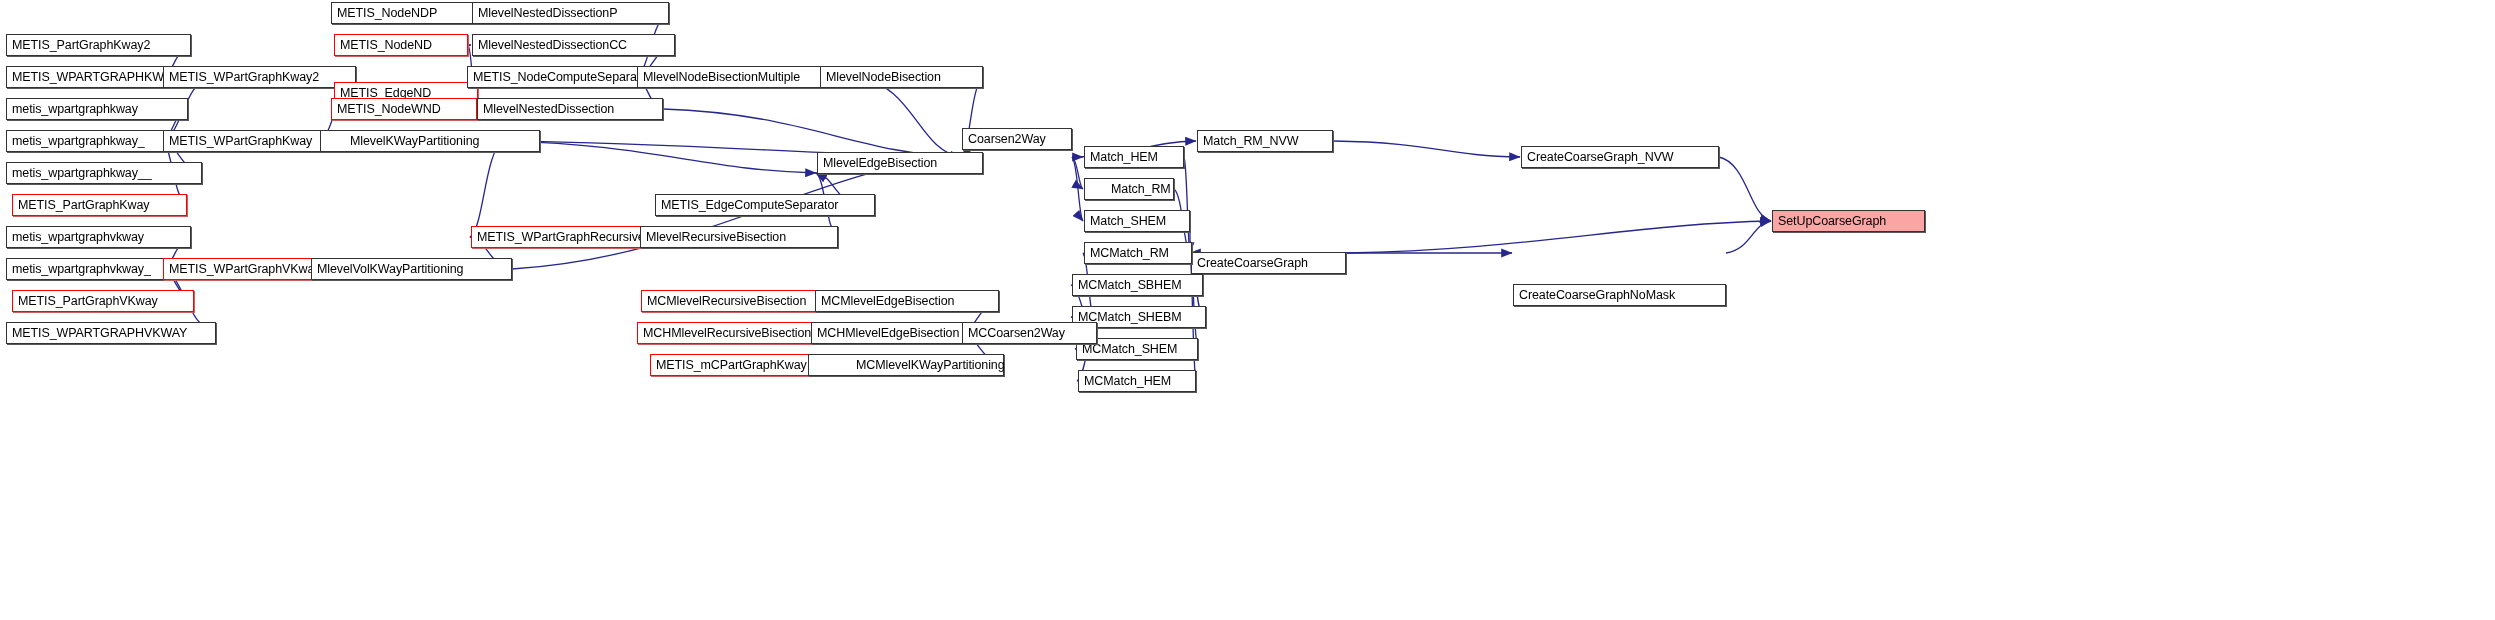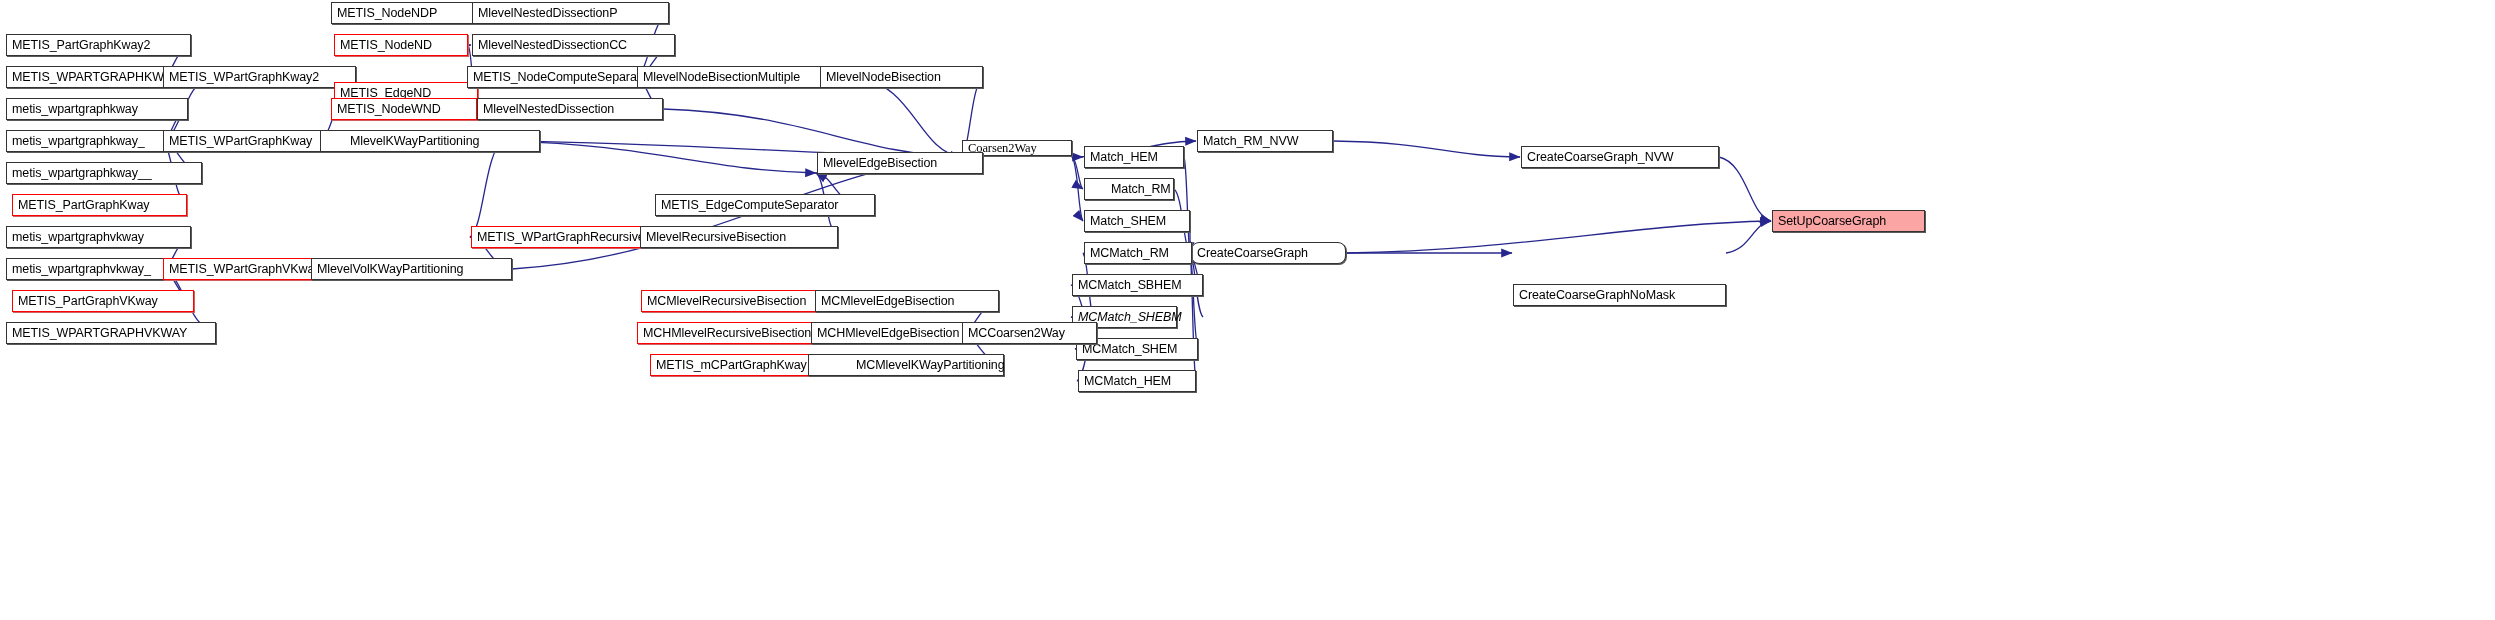--- a/index.html
+++ b/index.html
@@ -189,36 +189,36 @@
       </div>
       <div class="node black" style="left: 6px; top: 130px; width: 188px; height: 22px;">
         <span class="node-label">metis_wpartgraphkway_</span>
       </div>
       <div class="node black" style="left: 163px; top: 130px; width: 190px; height: 22px;">
         <span class="node-label">METIS_WPartGraphKway</span>
       </div>
       <div class="node black" style="left: 320px; top: 130px; width: 220px; height: 22px; padding-left: 24px;">
         <span class="node-label">MlevelKWayPartitioning</span>
       </div>
-      <div class="node black" style="left: 962px; top: 140px; width: 110px; height: 16px; font-family: Liberation Serif, serif;">
+      <div class="node black" style="left: 962px; top: 128px; width: 110px; height: 22px;">
         <span class="node-label">Coarsen2Way</span>
       </div>
       <div class="node black" style="left: 1084px; top: 146px; width: 100px; height: 22px;">
         <span class="node-label">Match_HEM</span>
       </div>
       <div class="node black" style="left: 6px; top: 162px; width: 196px; height: 22px;">
         <span class="node-label">metis_wpartgraphkway__</span>
       </div>
       <div class="node black" style="left: 817px; top: 152px; width: 166px; height: 22px;">
         <span class="node-label">MlevelEdgeBisection</span>
       </div>
       <div class="node black" style="left: 1084px; top: 178px; width: 90px; height: 22px; padding-left: 21px;">
         <span class="node-label">Match_RM</span>
       </div>
-      <div class="node black" style="left: 1191px; top: 242px; width: 155px; height: 22px; border-radius: 8px;">
+      <div class="node black" style="left: 1191px; top: 252px; width: 155px; height: 22px;">
         <span class="node-label">CreateCoarseGraph</span>
       </div>
       <div class="node current" style="left: 1772px; top: 210px; width: 153px; height: 22px;">
         <span class="node-label">SetUpCoarseGraph</span>
       </div>
       <div class="node black" style="left: 639px; top: 194px; width: 220px; height: 22px; margin-left: 16px;">
         <span class="node-label">METIS_EdgeComputeSeparator</span>
       </div>
       <div class="node black" style="left: 1084px; top: 210px; width: 106px; height: 22px;">
         <span class="node-label">Match_SHEM</span>
@@ -246,21 +246,21 @@
       </div>
       <div class="node black" style="left: 6px; top: 258px; width: 191px; height: 22px;">
         <span class="node-label">metis_wpartgraphvkway_</span>
       </div>
       <div class="node red" style="left: 163px; top: 258px; width: 196px; height: 22px;">
         <span class="node-label">METIS_WPartGraphVKway</span>
       </div>
       <div class="node black" style="left: 311px; top: 258px; width: 201px; height: 22px;">
         <span class="node-label">MlevelVolKWayPartitioning</span>
       </div>
-      <div class="node black" style="left: 1072px; top: 306px; width: 105px; height: 22px; font-style: italic;">
+      <div class="node black" style="left: 1072px; top: 306px; width: 134px; height: 22px;">
         <span class="node-label">MCMatch_SHEBM</span>
       </div>
       <div class="node red" style="left: 641px; top: 290px; width: 209px; height: 22px;">
         <span class="node-label">MCMlevelRecursiveBisection</span>
       </div>
       <div class="node black" style="left: 815px; top: 290px; width: 184px; height: 22px;">
         <span class="node-label">MCMlevelEdgeBisection</span>
       </div>
       <div class="node red" style="left: 12px; top: 290px; width: 182px; height: 22px;">
         <span class="node-label">METIS_PartGraphVKway</span>

